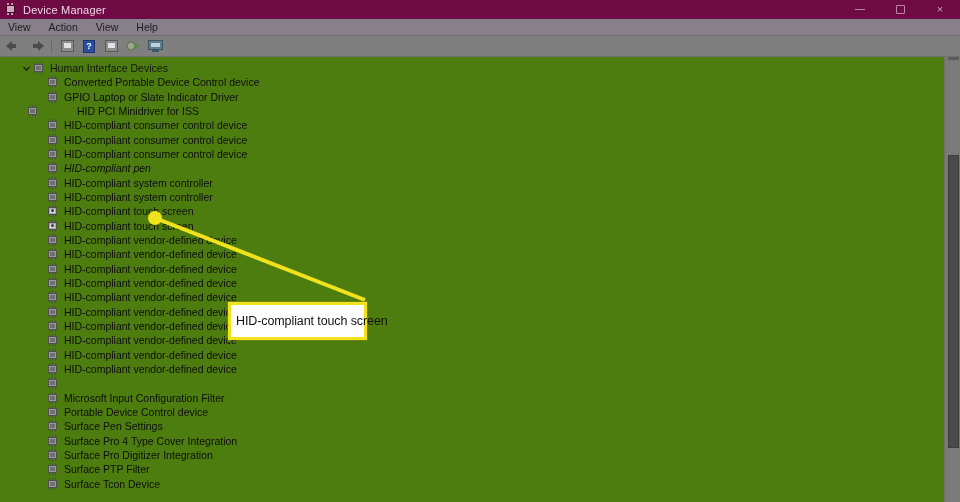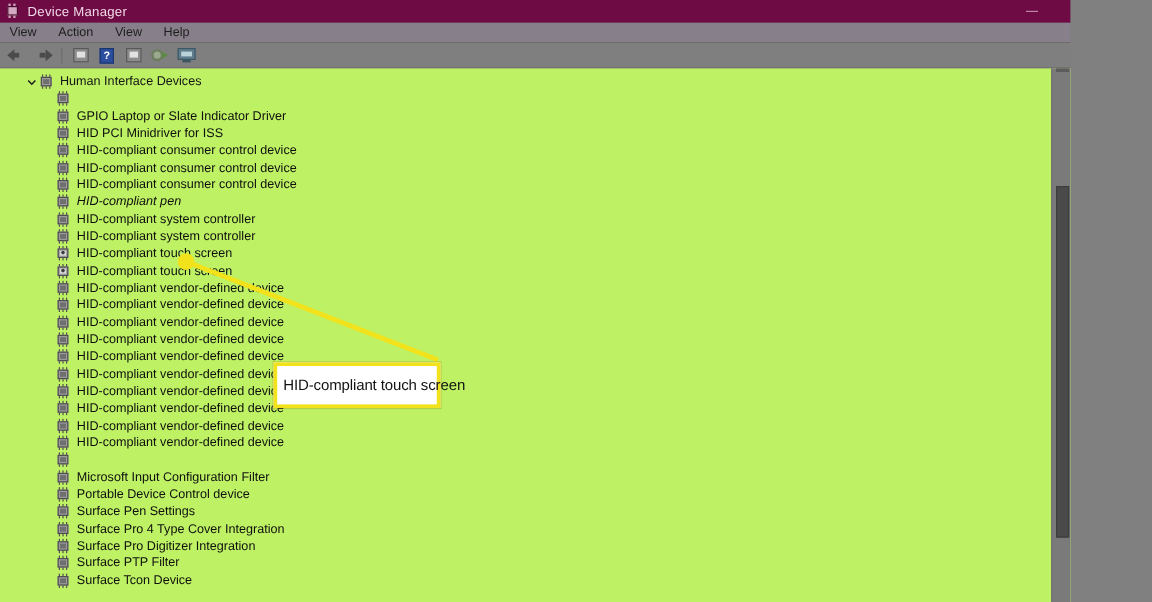--- a/index.html
+++ b/index.html
@@ -4,21 +4,21 @@
 <style>
   html, body {
     margin: 0; padding: 0;
     width: 960px; height: 502px;
     overflow: hidden;
     background: #808080;
     font-family: "Liberation Sans", sans-serif;
   }
   #app {
     position: relative;
-    width: 892px; height: 502px;
+    width: 960px; height: 502px;
     overflow: hidden;
     background: #7e7e7e;
   }
 
   
   #titlebar {
     position: absolute; left: 0; top: 0;
     width: 960px; height: 19px;
     background: #6e0b44;
     display: flex; align-items: center;
@@ -177,21 +177,21 @@
   }
   .ic-monitor .base {
     position: absolute; left: 4px; bottom: 0;
     width: 7px; height: 2px; background: #3c5663;
   }
 
   
   #content {
     position: absolute; left: 0; top: 57px;
     width: 960px; height: 445px;
-    background: #bef264;
+    background: #4d7c0f;
     overflow: hidden;
   }
   .row {
     position: absolute;
     left: 0;
     height: 14px;
     display: flex;
     align-items: center;
     white-space: nowrap;
   }
@@ -374,34 +374,35 @@
         <div class="row" style="top: 18.33px; padding-left: 46px;">
           <span class="dev-icon">
             <span class="body"></span>
             <i class="t1"></i>
             <i class="t2"></i>
             <i class="t3"></i>
             <i class="b1"></i>
             <i class="b2"></i>
             <i class="b3"></i>
           </span>
+          <span class="row-label">Converted Portable Device Control device</span>
         </div>
         <div class="row" style="top: 32.66px; padding-left: 46px;">
           <span class="dev-icon">
             <span class="body"></span>
             <i class="t1"></i>
             <i class="t2"></i>
             <i class="t3"></i>
             <i class="b1"></i>
             <i class="b2"></i>
             <i class="b3"></i>
           </span>
           <span class="row-label">GPIO Laptop or Slate Indicator Driver</span>
         </div>
-        <div class="row" style="top: 46.99px; padding-left: 46px;">
+        <div class="row" style="top: 46.99px; padding-left: 26px; gap: 33px;">
           <span class="dev-icon">
             <span class="body"></span>
             <i class="t1"></i>
             <i class="t2"></i>
             <i class="t3"></i>
             <i class="b1"></i>
             <i class="b2"></i>
             <i class="b3"></i>
           </span>
           <span class="row-label">HID PCI Minidriver for ISS</span>

